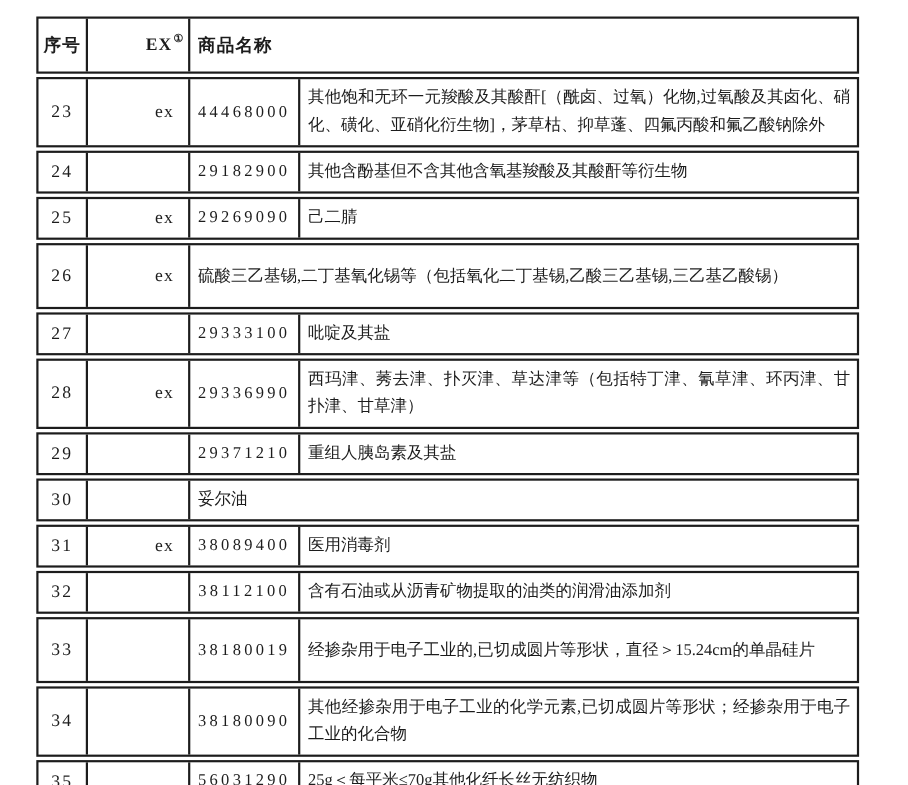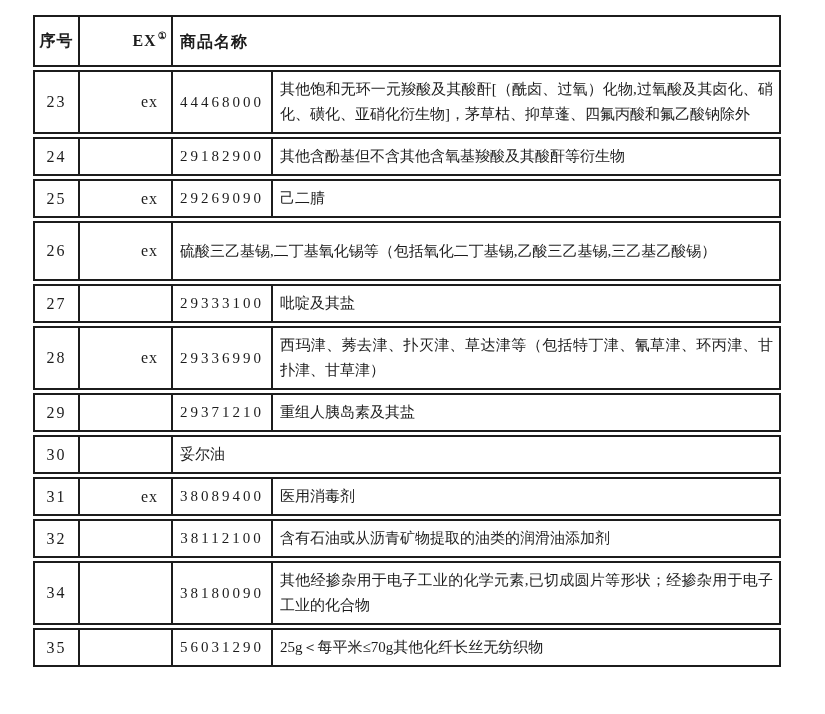--- a/index.html
+++ b/index.html
@@ -212,20 +212,34 @@
       <span class="cell-text"></span>
     </div>
     <div class="cell c-code">
       <span class="cell-text">38112100</span>
     </div>
     <div class="cell c-name">
       <span class="cell-text">含有石油或从沥青矿物提取的油类的润滑油添加剂</span>
     </div>
   </div>
 
+  <div class="trow data-row two-line">
+    <div class="cell c-serial">
+      <span class="cell-text">33</span>
+    </div>
+    <div class="cell c-ex">
+      <span class="cell-text"></span>
+    </div>
+    <div class="cell c-code">
+      <span class="cell-text">38180019</span>
+    </div>
+    <div class="cell c-name">
+      <span class="cell-text">经掺杂用于电子工业的,已切成圆片等形状，直径＞15.24cm的单晶硅片</span>
+    </div>
+  </div>
 
   <div class="trow data-row two-line">
     <div class="cell c-serial">
       <span class="cell-text">34</span>
     </div>
     <div class="cell c-ex">
       <span class="cell-text"></span>
     </div>
     <div class="cell c-code">
       <span class="cell-text">38180090</span>

